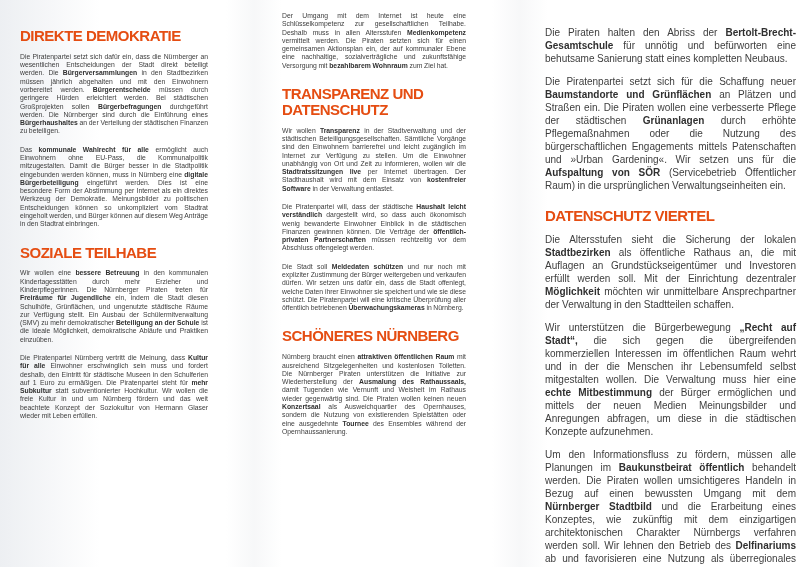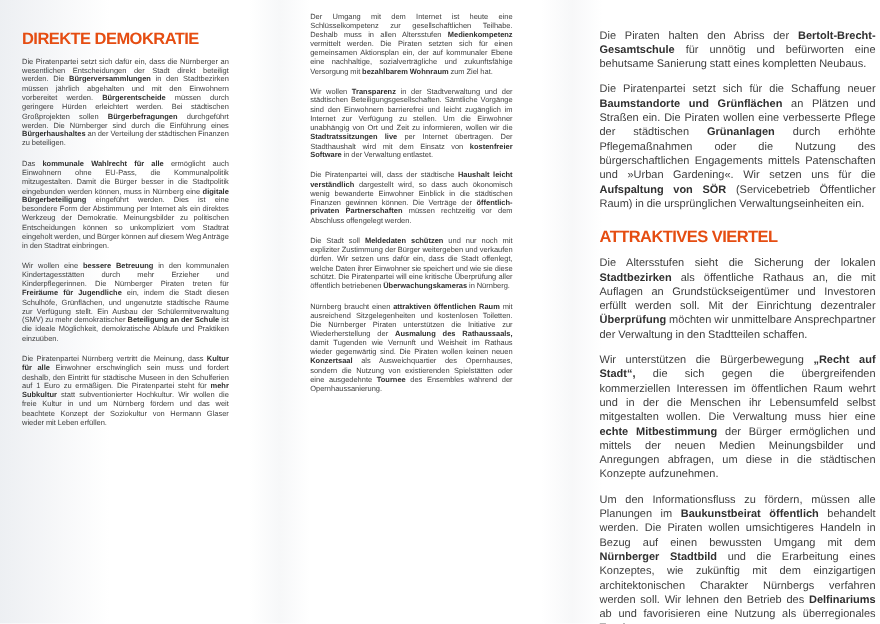--- a/index.html
+++ b/index.html
@@ -66,33 +66,36 @@
 
 <div class="page">
   <div class="edge-shade"></div>
   <div class="fold fold-1"></div>
   <div class="fold fold-2"></div>
 
   <div class="col col-1">
     <h2 class="head">DIREKTE DEMOKRATIE</h2>
     <p class="body"><span>Die Piratenpartei setzt sich dafür ein, dass die Nürnberger an wesentlichen Entscheidungen der Stadt direkt beteiligt werden. Die </span><b>Bürgerversammlungen</b><span> in den Stadtbezirken müssen jährlich abgehalten und mit den Einwohnern vorbereitet werden. </span><b>Bürgerentscheide</b><span> müssen durch geringere Hürden erleichtert werden. Bei städtischen Großprojekten sollen </span><b>Bürgerbefragungen</b><span> durchgeführt werden. Die Nürnberger sind durch die Einführung eines </span><b>Bürgerhaushaltes</b><span> an der Verteilung der städtischen Finanzen zu beteiligen.</span></p>
     <p class="body"><span>Das </span><b>kommunale Wahlrecht für alle</b><span> ermöglicht auch Einwohnern ohne EU-Pass, die Kommunalpolitik mitzugestalten. Damit die Bürger besser in die Stadtpolitik eingebunden werden können, muss in Nürnberg eine </span><b>digitale Bürgerbeteiligung</b><span> eingeführt werden. Dies ist eine besondere Form der Abstimmung per Internet als ein direktes Werkzeug der Demokratie. Meinungsbilder zu politischen Entscheidungen können so unkompliziert vom Stadtrat eingeholt werden, und Bürger können auf diesem Weg Anträge in den Stadtrat einbringen.</span></p>
+    <h2 class="head mt">SOZIALE TEILHABE</h2>
     <p class="body"><span>Wir wollen eine </span><b>bessere Betreuung</b><span> in den kommunalen Kindertagesstätten durch mehr Erzieher und Kinderpflegerinnen. Die Nürnberger Piraten treten für </span><b>Freiräume für Jugendliche</b><span> ein, indem die Stadt diesen Schulhöfe, Grünflächen, und ungenutzte städtische Räume zur Verfügung stellt. Ein Ausbau der Schülermitverwaltung (SMV) zu mehr demokratischer </span><b>Beteiligung an der Schule</b><span> ist die ideale Möglichkeit, demokratische Abläufe und Praktiken einzuüben.</span></p>
     <p class="body"><span>Die Piratenpartei Nürnberg vertritt die Meinung, dass </span><b>Kultur für alle</b><span> Einwohner erschwinglich sein muss und fordert deshalb, den Eintritt für städtische Museen in den Schulferien auf 1 Euro zu ermäßigen. Die Piratenpartei steht für </span><b>mehr Subkultur</b><span> statt subventionierter Hochkultur. Wir wollen die freie Kultur in und um Nürnberg fördern und das weit beachtete Konzept der Soziokultur von Hermann Glaser wieder mit Leben erfüllen.</span></p>
   </div>
 
   <div class="col col-2">
     <p class="body"><span>Der Umgang mit dem Internet ist heute eine Schlüsselkompetenz zur gesellschaftlichen Teilhabe. Deshalb muss in allen Altersstufen </span><b>Medienkompetenz</b><span> vermittelt werden. Die Piraten setzten sich für einen gemeinsamen Aktionsplan ein, der auf kommunaler Ebene eine nachhaltige, sozialverträgliche und zukunftsfähige Versorgung mit </span><b>bezahlbarem Wohnraum</b><span> zum Ziel hat.</span></p>
+    <h2 class="head mt">TRANSPARENZ UND DATENSCHUTZ</h2>
     <p class="body"><span>Wir wollen </span><b>Transparenz</b><span> in der Stadtverwaltung und der städtischen Beteiligungsgesellschaften. Sämtliche Vorgänge sind den Einwohnern barrierefrei und leicht zugänglich im Internet zur Verfügung zu stellen. Um die Einwohner unabhängig von Ort und Zeit zu informieren, wollen wir die </span><b>Stadtratssitzungen live</b><span> per Internet übertragen. Der Stadthaushalt wird mit dem Einsatz von </span><b>kostenfreier Software</b><span> in der Verwaltung entlastet.</span></p>
     <p class="body"><span>Die Piratenpartei will, dass der städtische </span><b>Haushalt leicht verständlich</b><span> dargestellt wird, so dass auch ökonomisch wenig bewanderte Einwohner Einblick in die städtischen Finanzen gewinnen können. Die Verträge der </span><b>öffentlich-privaten Partnerschaften</b><span> müssen rechtzeitig vor dem Abschluss offengelegt werden.</span></p>
     <p class="body"><span>Die Stadt soll </span><b>Meldedaten schützen</b><span> und nur noch mit expliziter Zustimmung der Bürger weitergeben und verkaufen dürfen. Wir setzen uns dafür ein, dass die Stadt offenlegt, welche Daten ihrer Einwohner sie speichert und wie sie diese schützt. Die Piratenpartei will eine kritische Überprüfung aller öffentlich betriebenen </span><b>Überwachungskameras</b><span> in Nürnberg.</span></p>
+    <h2 class="head mt">SCHÖNERES NÜRNBERG</h2>
     <p class="body"><span>Nürnberg braucht einen </span><b>attraktiven öffentlichen Raum</b><span> mit ausreichend Sitzgelegenheiten und kostenlosen Toiletten. Die Nürnberger Piraten unterstützen die Initiative zur Wiederherstellung der </span><b>Ausmalung des Rathaussaals,</b><span> damit Tugenden wie Vernunft und Weisheit im Rathaus wieder gegenwärtig sind. Die Piraten wollen keinen neuen </span><b>Konzertsaal</b><span> als Ausweichquartier des Opernhauses, sondern die Nutzung von existierenden Spielstätten oder eine ausgedehnte </span><b>Tournee</b><span> des Ensembles während der Opernhaussanierung.</span></p>
   </div>
 
   <div class="col col-3">
     <p class="body"><span>Die Piraten halten den Abriss der </span><b>Bertolt-Brecht-Gesamtschule</b><span> für unnötig und befürworten eine behutsame Sanierung statt eines kompletten Neubaus.</span></p>
     <p class="body"><span>Die Piratenpartei setzt sich für die Schaffung neuer </span><b>Baumstandorte und Grünflächen</b><span> an Plätzen und Straßen ein. Die Piraten wollen eine verbesserte Pflege der städtischen </span><b>Grünanlagen</b><span> durch erhöhte Pflegemaßnahmen oder die Nutzung des bürgerschaftlichen Engagements mittels Patenschaften und »Urban Gardening«. Wir setzen uns für die </span><b>Aufspaltung von SÖR</b><span> (Servicebetrieb Öffentlicher Raum) in die ursprünglichen Verwaltungseinheiten ein.</span></p>
-    <h2 class="head mt">ATTRAKTIVES VIERTEL</h2>
-    <p class="body"><span>Die Altersstufen sieht die Sicherung der lokalen </span><b>Stadtbezirken</b><span> als öffentliche Rathaus an, die mit Auflagen an Grundstückseigentümer und Investoren erfüllt werden soll. Mit der Einrichtung dezentraler </span><b>Überprüfung</b><span> möchten wir unmittelbare Ansprechpartner der Verwaltung in den Stadtteilen schaffen.</span></p>
+    <h2 class="head mt">DATENSCHUTZ VIERTEL</h2>
+    <p class="body"><span>Die Altersstufen sieht die Sicherung der lokalen </span><b>Stadtbezirken</b><span> als öffentliche Rathaus an, die mit Auflagen an Grundstückseigentümer und Investoren erfüllt werden soll. Mit der Einrichtung dezentraler </span><b>Möglichkeit</b><span> möchten wir unmittelbare Ansprechpartner der Verwaltung in den Stadtteilen schaffen.</span></p>
     <p class="body"><span>Wir unterstützen die Bürgerbewegung </span><b>„Recht auf Stadt“,</b><span> die sich gegen die übergreifenden kommerziellen Interessen im öffentlichen Raum wehrt und in der die Menschen ihr Lebensumfeld selbst mitgestalten wollen. Die Verwaltung muss hier eine </span><b>echte Mitbestimmung</b><span> der Bürger ermöglichen und mittels der neuen Medien Meinungsbilder und Anregungen abfragen, um diese in die städtischen Konzepte aufzunehmen.</span></p>
     <p class="body"><span>Um den Informationsfluss zu fördern, müssen alle Planungen im </span><b>Baukunstbeirat öffentlich</b><span> behandelt werden. Die Piraten wollen umsichtigeres Handeln in Bezug auf einen bewussten Umgang mit dem </span><b>Nürnberger Stadtbild</b><span> und die Erarbeitung eines Konzeptes, wie zukünftig mit dem einzigartigen architektonischen Charakter Nürnbergs verfahren werden soll. Wir lehnen den Betrieb des </span><b>Delfinariums</b><span> ab und favorisieren eine Nutzung als überregionales Tauchzentrum.</span></p>
   </div>
 </div>
 
 </body></html>

